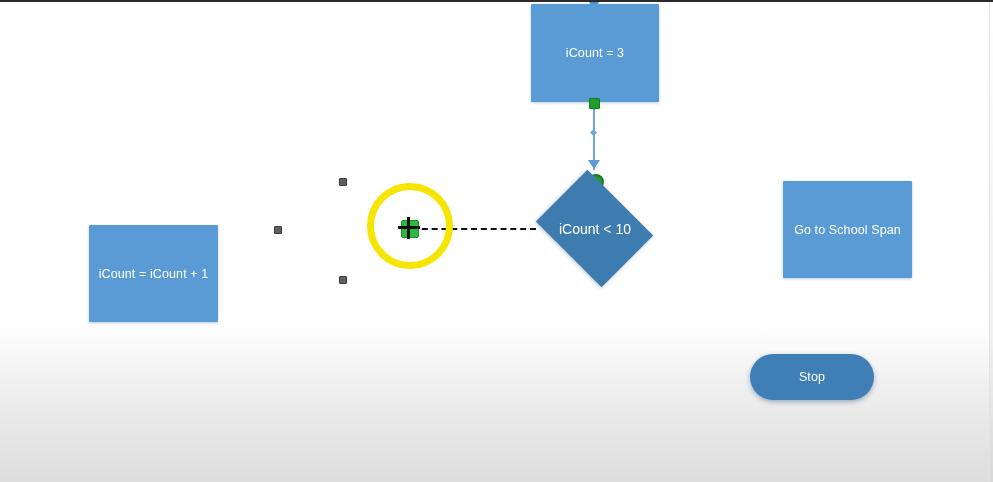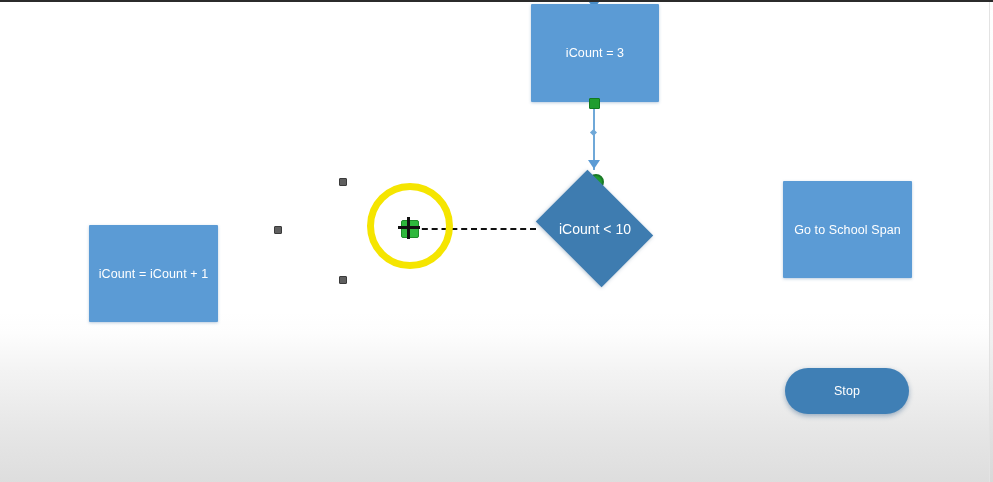--- a/index.html
+++ b/index.html
@@ -239,21 +239,21 @@
 
   <div class="shape-decision-wrap" style="left:533px; top:177px; width:124px; height:99px;">
     <div class="shape-decision" style="left:15px; top:13px; width:93px; height:73px;"></div>
     <div class="shape-decision-label">iCount &lt; 10</div>
   </div>
 
   <div class="shape shape-process" style="left:783px; top:179px; width:129px; height:97px;">
     <span>Go to School Span</span>
   </div>
 
-  <div class="shape shape-terminator" style="left:785px; top:352px; width:124px; height:46px;margin-top:14px;">
+  <div class="shape shape-terminator" style="left:750px; top:352px; width:124px; height:46px;">
     <span>Stop</span>
   </div>
 
   <div class="annotation-ring" style="left:367px; top:181px; width:86px; height:86px;"></div>
 
   <div class="cursor-target" style="left:401px; top:218px;"></div>
   <div class="cursor-crosshair" style="left:398px; top:215px;">
     <span class="bar-h"></span>
     <span class="bar-v"></span>
   </div>

